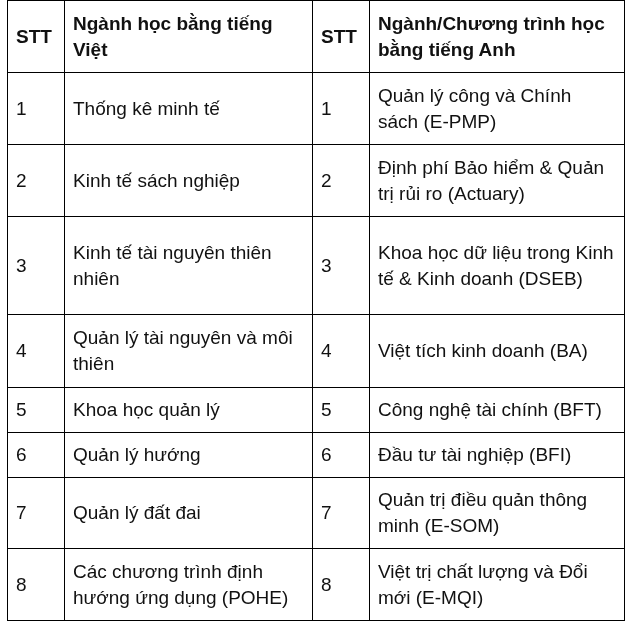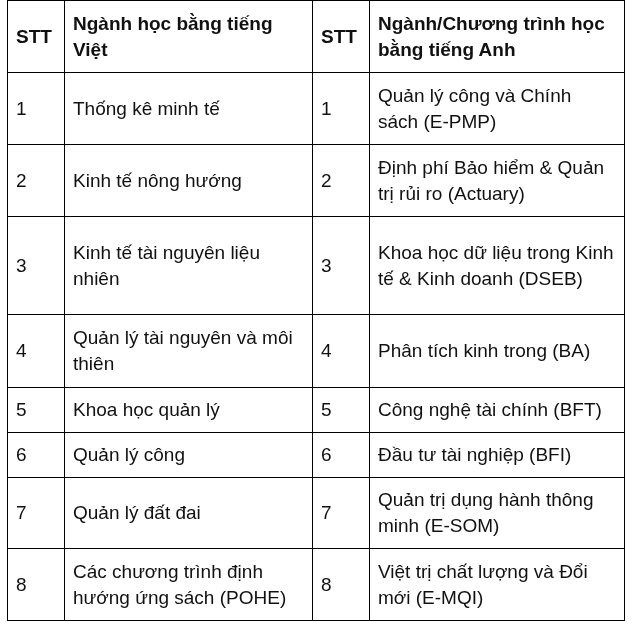--- a/index.html
+++ b/index.html
@@ -38,54 +38,54 @@
   </thead>
   <tbody>
     <tr style="height:72px">
       <td>1</td>
       <td>Thống kê minh tế</td>
       <td>1</td>
       <td>Quản lý công và Chính sách (E-PMP)</td>
     </tr>
     <tr style="height:72px">
       <td>2</td>
-      <td>Kinh tế nông hướng</td>
+      <td>Kinh tế sách nghiệp</td>
       <td>2</td>
       <td>Định phí Bảo hiểm &amp; Quản trị rủi ro (Actuary)</td>
     </tr>
     <tr style="height:98px">
       <td>3</td>
-      <td>Kinh tế tài nguyên liệu nhiên</td>
+      <td>Kinh tế tài nguyên thiên nhiên</td>
       <td>3</td>
       <td>Khoa học dữ liệu trong Kinh tế &amp; Kinh doanh (DSEB)</td>
     </tr>
     <tr style="height:73px">
       <td>4</td>
       <td>Quản lý tài nguyên và môi thiên</td>
       <td>4</td>
-      <td>Phân tích kinh trong (BA)</td>
+      <td>Việt tích kinh doanh (BA)</td>
     </tr>
     <tr style="height:45px">
       <td>5</td>
       <td>Khoa học quản lý</td>
       <td>5</td>
       <td>Công nghệ tài chính (BFT)</td>
     </tr>
     <tr style="height:45px">
       <td>6</td>
-      <td>Quản lý công</td>
+      <td>Quản lý hướng</td>
       <td>6</td>
       <td>Đầu tư tài nghiệp (BFI)</td>
     </tr>
     <tr style="height:71px">
       <td>7</td>
       <td>Quản lý đất đai</td>
       <td>7</td>
-      <td>Quản trị dụng hành thông minh (E-SOM)</td>
+      <td>Quản trị điều quản thông minh (E-SOM)</td>
     </tr>
     <tr style="height:72px">
       <td>8</td>
-      <td>Các chương trình định hướng ứng sách (POHE)</td>
+      <td>Các chương trình định hướng ứng dụng (POHE)</td>
       <td>8</td>
       <td>Việt trị chất lượng và Đổi mới (E-MQI)</td>
     </tr>
   </tbody>
 </table>
 
 </body></html>

